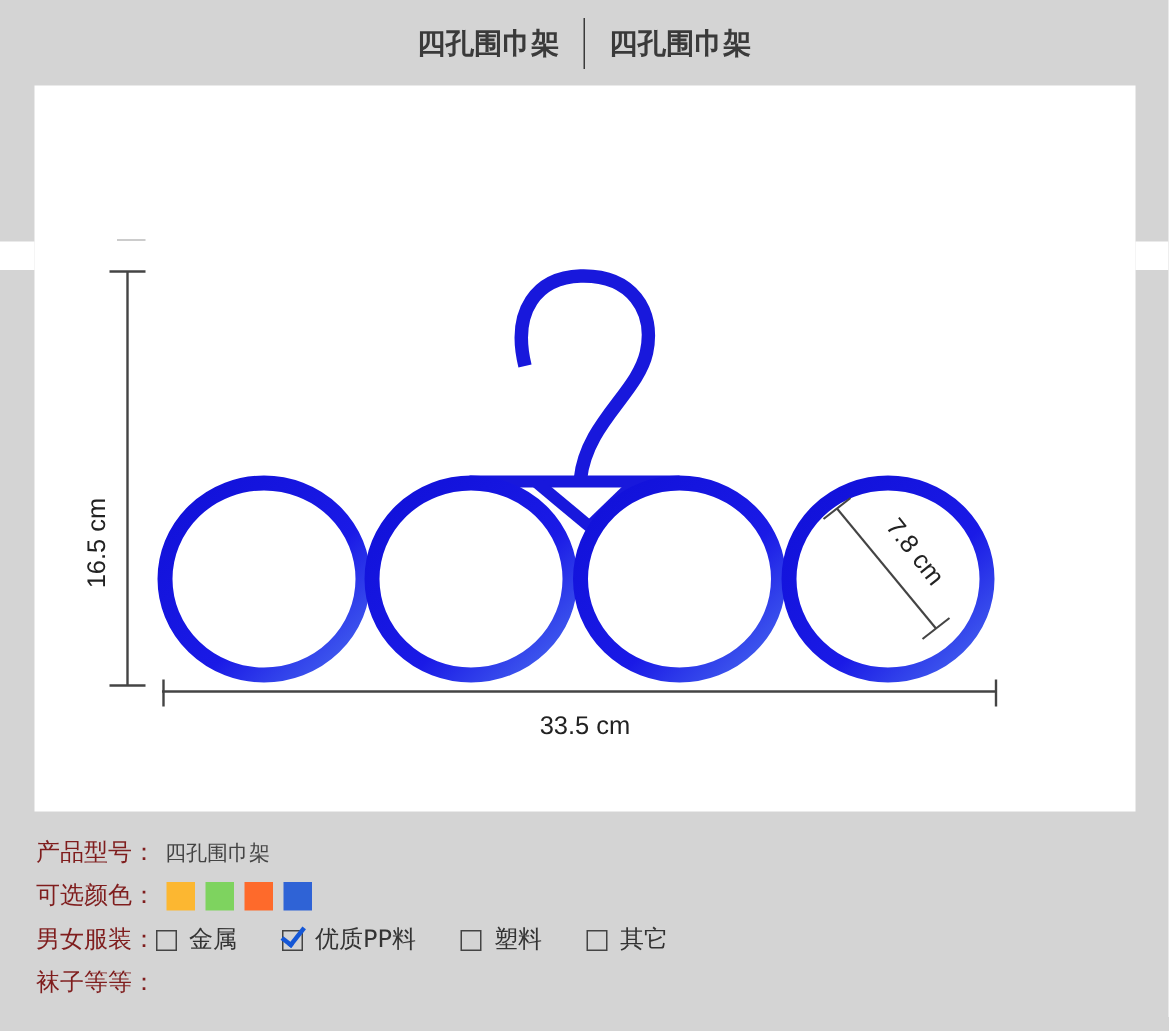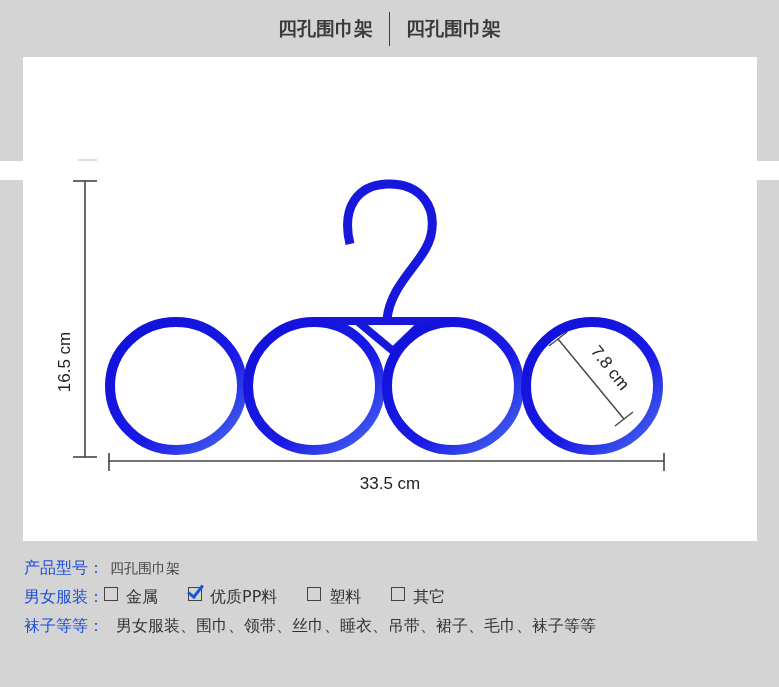--- a/index.html
+++ b/index.html
@@ -32,27 +32,27 @@
   .dim-label {
     font-family:"Liberation Sans", sans-serif; font-size:17px; fill:#222;
   }
   .info {
     position:absolute; left:24px; top:554px; width:740px;
   }
   .row {
     height:29px; display:flex; align-items:center; font-size:16px; color:#333;
     white-space:nowrap;
   }
-  .row .label { color:#1d4ed8; }
+  .row .label { color:#7f1d1d; }
   .row .value-small { font-size:14px; color:#444; margin-left:6px; }
   .swatch {
     display:inline-block; width:19px; height:19px; margin-left:7px;
   }
   .swatch:first-of-type { margin-left:8px; }
-  .opt { display:inline-flex; margin-right:30px; }
+  .opt { display:inline-flex; align-items:center; margin-right:30px; }
   .opt:first-of-type { margin-left:8px; }
   .cb {
     display:inline-block; width:12px; height:12px; border:1px solid #444;
     margin-right:8px; position:relative; background:transparent;
   }
   .cb.checked::after {
     content:""; position:absolute; left:2px; top:-6px; width:6px; height:13px;
     border-right:3px solid #1557d6; border-bottom:3px solid #1557d6;
     transform:rotate(38deg);
   }
@@ -120,35 +120,41 @@
     <text class="dim-label" transform="translate(578 318) rotate(52)" text-anchor="middle" y="-6">7.8 cm</text>
   </svg>
 </div>
 
 <div class="info">
   <div class="row">
     <span class="label">产品型号：</span>
     <span class="value-small">四孔围巾架</span>
   </div>
   <div class="row">
+    <span class="label">可选颜色：</span>
+    <span class="swatch" style="background:#fcb731"></span>
+    <span class="swatch" style="background:#7ed35f"></span>
+    <span class="swatch" style="background:#fe6a2b"></span>
+    <span class="swatch" style="background:#2f63d6"></span>
+  </div>
+  <div class="row">
     <span class="label">男女服装：</span>
     <span class="opt">
       <span class="cb"></span>
       <span>金属</span>
     </span>
     <span class="opt">
       <span class="cb checked"></span>
       <span>优质PP料</span>
     </span>
     <span class="opt">
       <span class="cb"></span>
       <span>塑料</span>
     </span>
     <span class="opt">
       <span class="cb"></span>
       <span>其它</span>
     </span>
   </div>
   <div class="row">
     <span class="label">袜子等等：</span>
-    <span class="scope-values">男女服装、围巾、领带、丝巾、睡衣、吊带、裙子、毛巾、袜子等等</span>
   </div>
 </div>
 
 </body></html>

